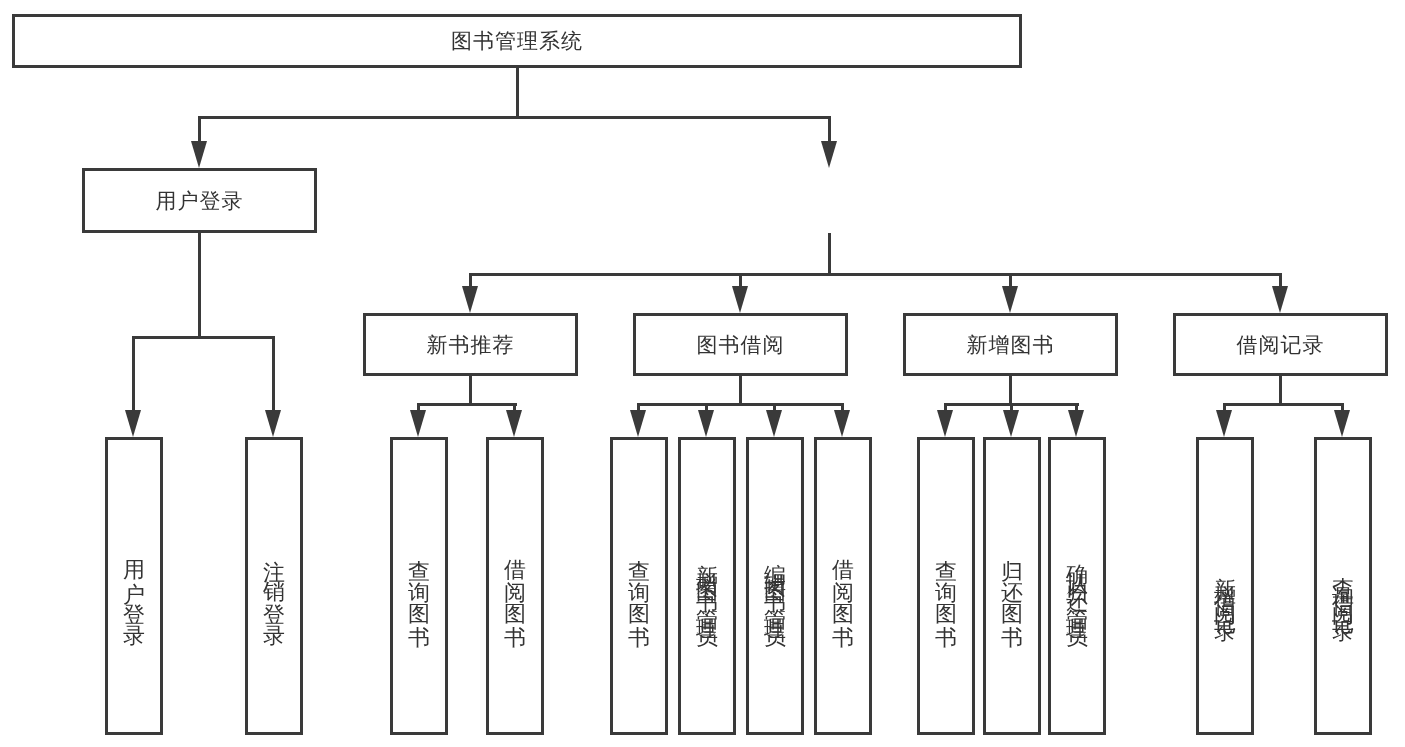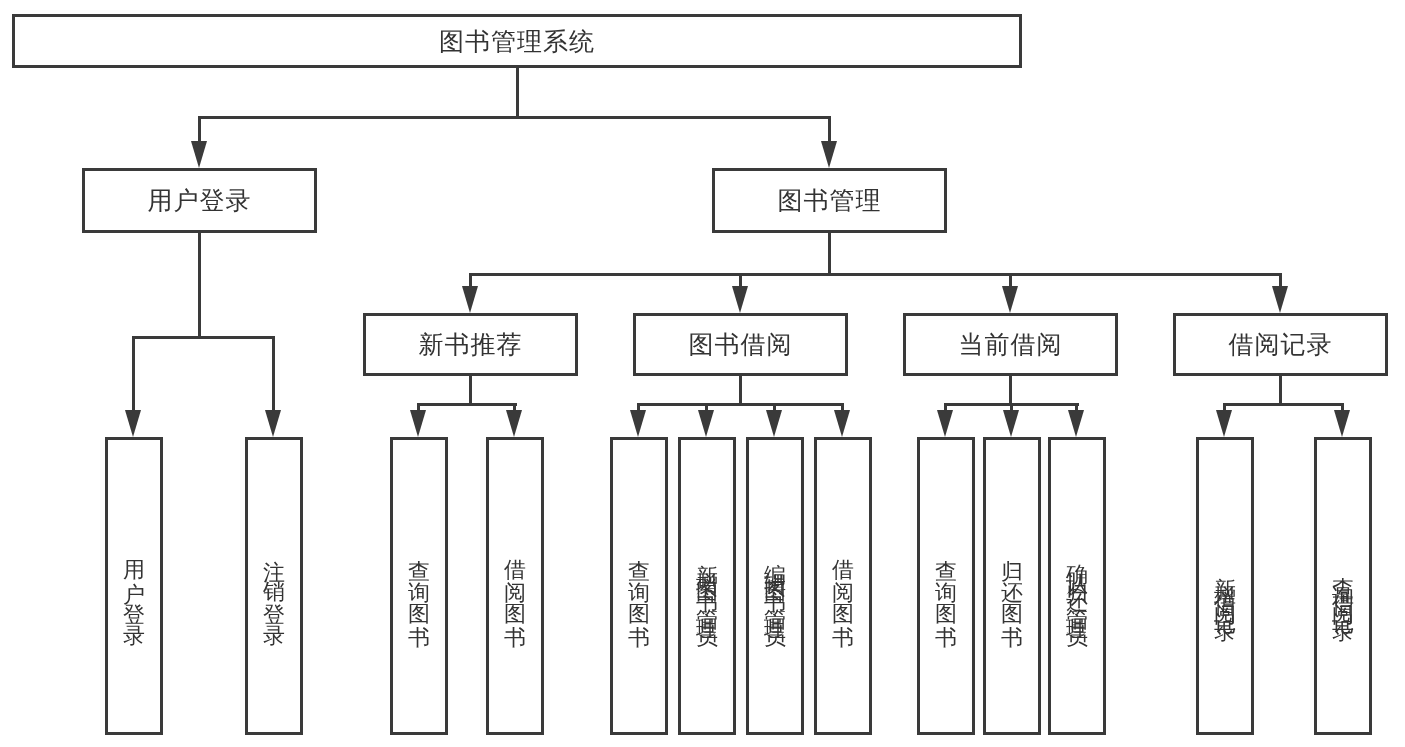--- a/index.html
+++ b/index.html
@@ -20,21 +20,21 @@
   .box{
     position:absolute;
     box-sizing:border-box;
     background:#fff;
     border:3px solid var(--line);
     display:flex;
     align-items:center;
     justify-content:center;
     text-align:center;
   }
-  .hbox{font-size:25px;letter-spacing:1px;justify-content:center;}
+  .hbox{font-size:21px;letter-spacing:1px;justify-content:center;}
   .vbox{
     writing-mode:vertical-rl;
     text-orientation:mixed;
     font-size:22px;
     width:58px;height:298px;top:437px;
     line-height:1;
   }
   .v4{letter-spacing:22px;}
   .v6{letter-spacing:9px;}
   .line{position:absolute;background:var(--line);}
@@ -66,23 +66,20 @@
   <div class="line" style="left:516px;top:68px;width:3px;height:48px"></div>
   <div class="line" style="left:198px;top:116px;width:633px;height:3px"></div>
   <div class="line" style="left:198px;top:116px;width:3px;height:28px"></div>
   <div class="line" style="left:828px;top:116px;width:3px;height:28px"></div>
   <div class="arrow" style="left:191px;top:141px"></div>
   <div class="arrow" style="left:821px;top:141px"></div>
 
   <div class="box hbox" style="left:82px;top:168px;width:235px;height:65px">
     <span>用户登录</span>
   </div>
-  <div class="box hbox" style="left:712px;top:168px;width:235px;height:65px">
-    <span>图书管理</span>
-  </div>
 
   <div class="line" style="left:198px;top:233px;width:3px;height:104px"></div>
   <div class="line" style="left:132px;top:336px;width:143px;height:3px"></div>
   <div class="line" style="left:132px;top:336px;width:3px;height:76px"></div>
   <div class="line" style="left:272px;top:336px;width:3px;height:76px"></div>
   <div class="arrow" style="left:125px;top:410px"></div>
   <div class="arrow" style="left:265px;top:410px"></div>
 
   <div class="line" style="left:828px;top:233px;width:3px;height:43px"></div>
   <div class="line" style="left:469px;top:273px;width:813px;height:3px"></div>
@@ -95,21 +92,21 @@
   <div class="arrow" style="left:1002px;top:286px"></div>
   <div class="arrow" style="left:1272px;top:286px"></div>
 
   <div class="box hbox" style="left:363px;top:313px;width:215px;height:63px">
     <span>新书推荐</span>
   </div>
   <div class="box hbox" style="left:633px;top:313px;width:215px;height:63px">
     <span>图书借阅</span>
   </div>
   <div class="box hbox" style="left:903px;top:313px;width:215px;height:63px">
-    <span>当前借阅</span>
+    <span>新增图书</span>
   </div>
   <div class="box hbox" style="left:1173px;top:313px;width:215px;height:63px">
     <span>借阅记录</span>
   </div>
 
   <div class="line" style="left:469px;top:376px;width:3px;height:29px"></div>
   <div class="line" style="left:417px;top:403px;width:100px;height:3px"></div>
   <div class="line" style="left:417px;top:403px;width:3px;height:10px"></div>
   <div class="line" style="left:513px;top:403px;width:3px;height:10px"></div>
   <div class="arrow" style="left:410px;top:410px"></div>

